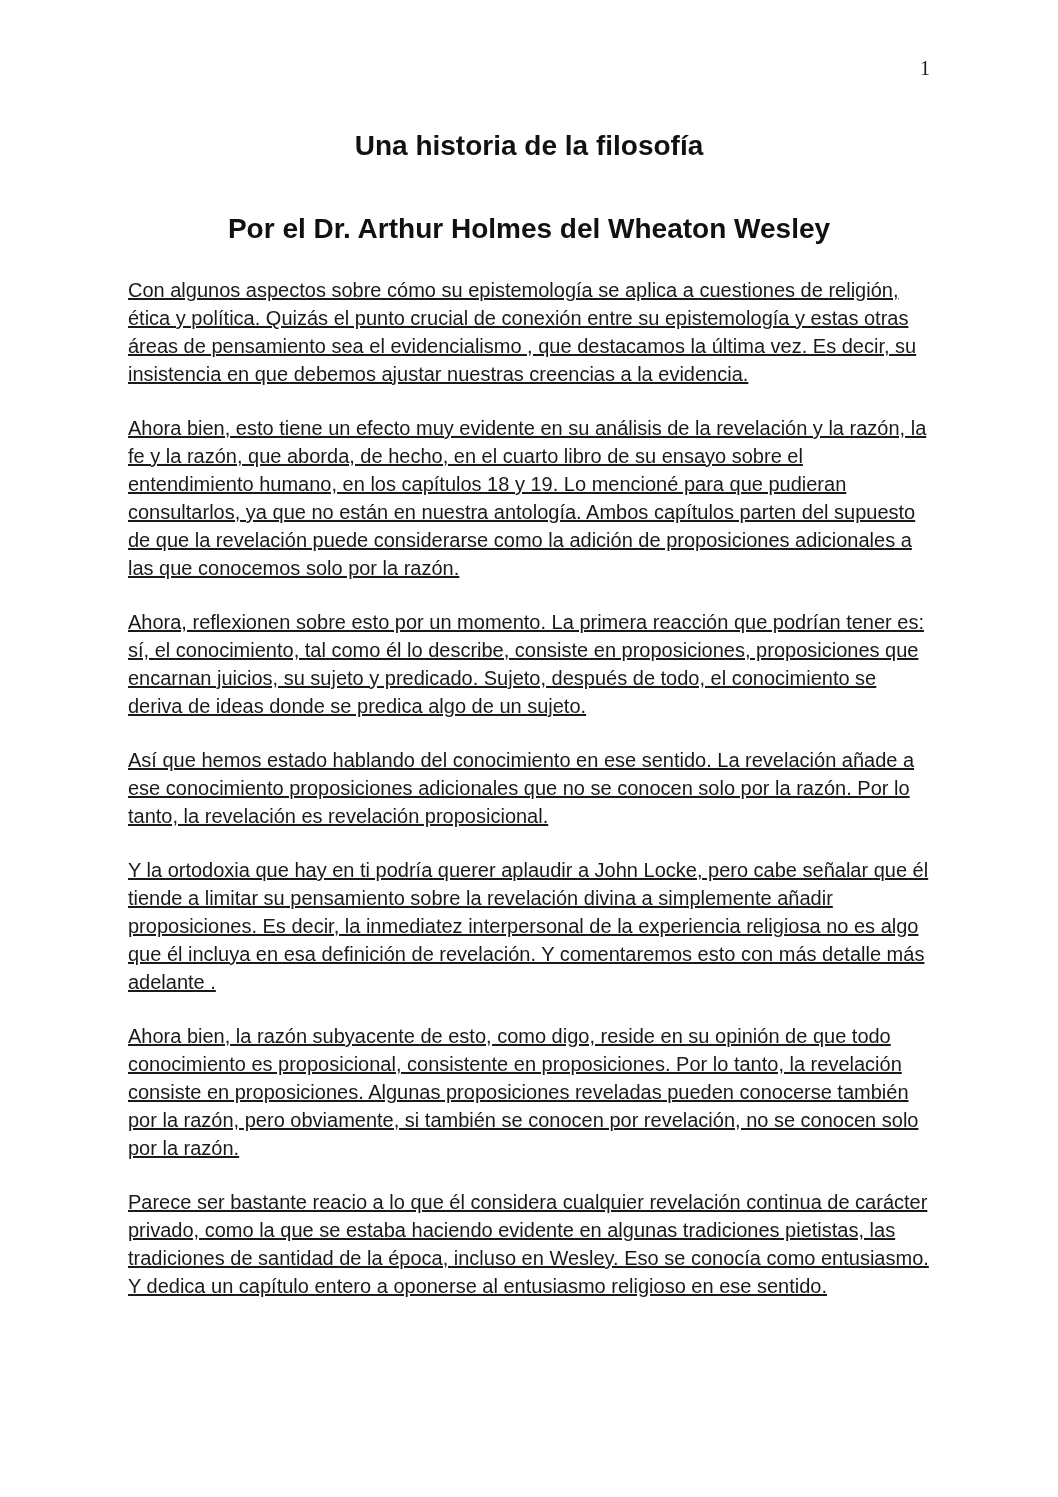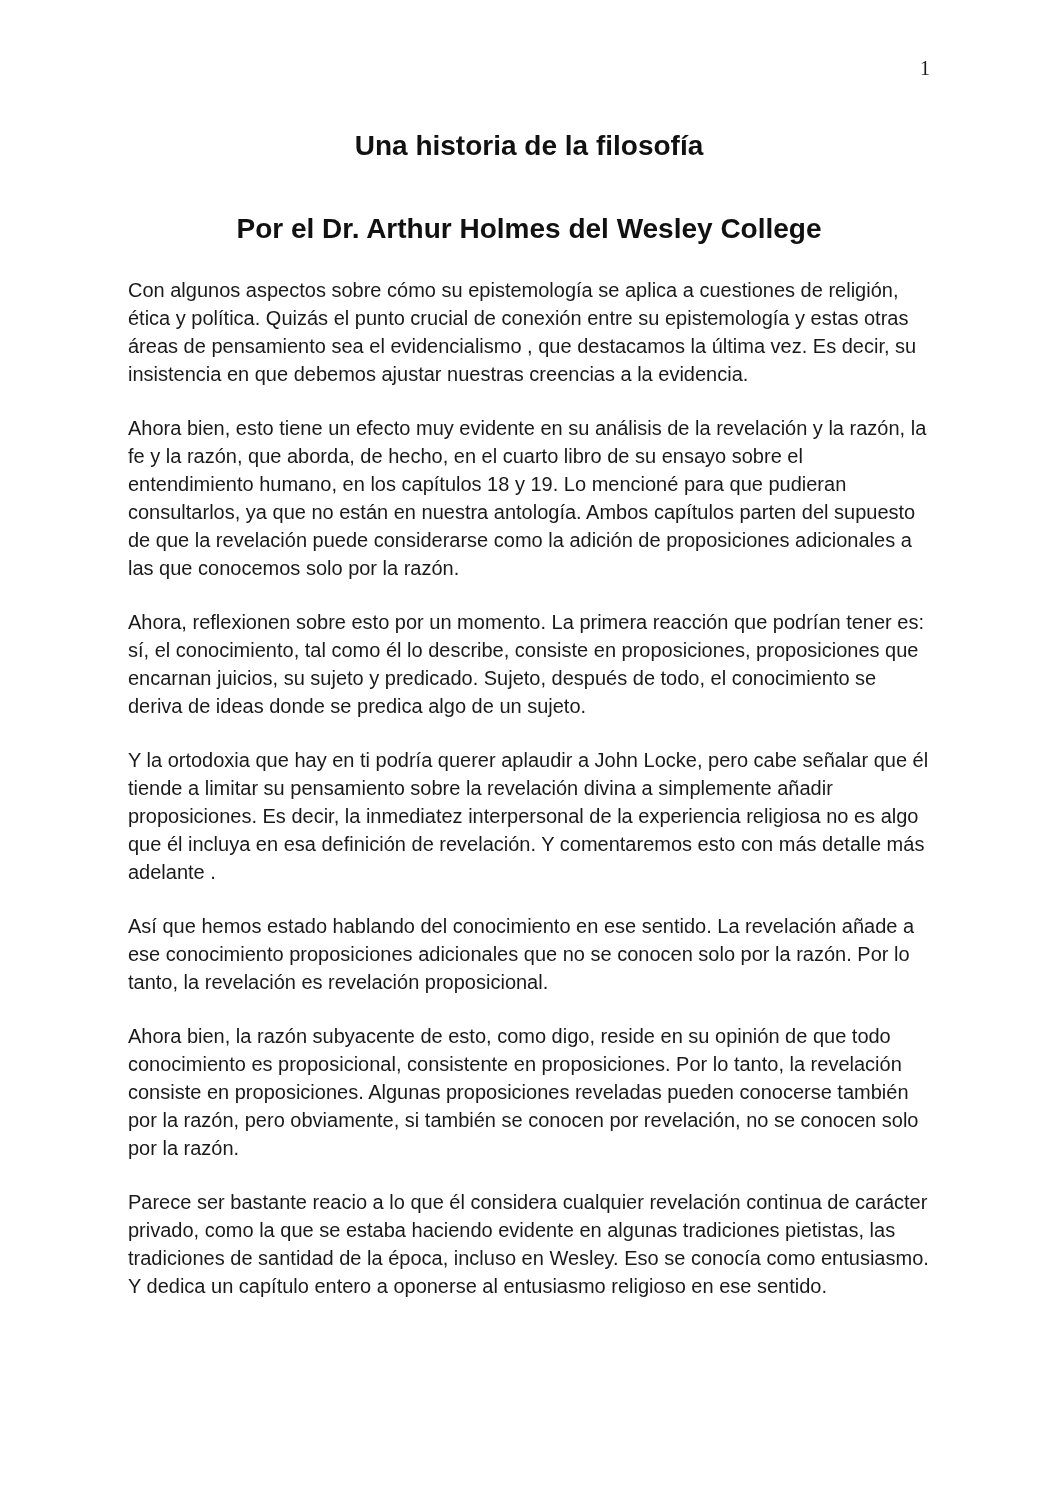--- a/index.html
+++ b/index.html
@@ -41,37 +41,38 @@
   }
   .content {
     margin-top: 28px;
     font-size: 20px;
     line-height: 28px;
     text-align: left;
   }
   .content p {
     margin: 0 0 26px 0;
     padding: 0;
+    text-decoration: underline;
   }
 </style>
 </head>
 <body>
 
 <div class="page">
 
   <div class="page-number">1</div>
 
   <div class="title-block">
     <div>Una historia de la filosofía</div>
-    <div>Por el Dr. Arthur Holmes del Wesley College</div>
+    <div>Por el Dr. Arthur Holmes del Wheaton Wesley</div>
   </div>
 
   <div class="content">
     <p>Con algunos aspectos sobre cómo su epistemología se aplica a cuestiones de religión, ética y política. Quizás el punto crucial de conexión entre su epistemología y estas otras áreas de pensamiento sea el evidencialismo , que destacamos la última vez. Es decir, su insistencia en que debemos ajustar nuestras creencias a la evidencia.</p>
     <p>Ahora bien, esto tiene un efecto muy evidente en su análisis de la revelación y la razón, la fe y la razón, que aborda, de hecho, en el cuarto libro de su ensayo sobre el entendimiento humano, en los capítulos 18 y 19. Lo mencioné para que pudieran consultarlos, ya que no están en nuestra antología. Ambos capítulos parten del supuesto de que la revelación puede considerarse como la adición de proposiciones adicionales a las que conocemos solo por la razón.</p>
     <p>Ahora, reflexionen sobre esto por un momento. La primera reacción que podrían tener es: sí, el conocimiento, tal como él lo describe, consiste en proposiciones, proposiciones que encarnan juicios, su sujeto y predicado. Sujeto, después de todo, el conocimiento se deriva de ideas donde se predica algo de un sujeto.</p>
+    <p>Así que hemos estado hablando del conocimiento en ese sentido. La revelación añade a ese conocimiento proposiciones adicionales que no se conocen solo por la razón. Por lo tanto, la revelación es revelación proposicional.</p>
     <p>Y la ortodoxia que hay en ti podría querer aplaudir a John Locke, pero cabe señalar que él tiende a limitar su pensamiento sobre la revelación divina a simplemente añadir proposiciones. Es decir, la inmediatez interpersonal de la experiencia religiosa no es algo que él incluya en esa definición de revelación. Y comentaremos esto con más detalle más adelante .</p>
-    <p>Así que hemos estado hablando del conocimiento en ese sentido. La revelación añade a ese conocimiento proposiciones adicionales que no se conocen solo por la razón. Por lo tanto, la revelación es revelación proposicional.</p>
     <p>Ahora bien, la razón subyacente de esto, como digo, reside en su opinión de que todo conocimiento es proposicional, consistente en proposiciones. Por lo tanto, la revelación consiste en proposiciones. Algunas proposiciones reveladas pueden conocerse también por la razón, pero obviamente, si también se conocen por revelación, no se conocen solo por la razón.</p>
     <p>Parece ser bastante reacio a lo que él considera cualquier revelación continua de carácter privado, como la que se estaba haciendo evidente en algunas tradiciones pietistas, las tradiciones de santidad de la época, incluso en Wesley. Eso se conocía como entusiasmo. Y dedica un capítulo entero a oponerse al entusiasmo religioso en ese sentido.</p>
   </div>
 
 </div>
 
 </body></html>

